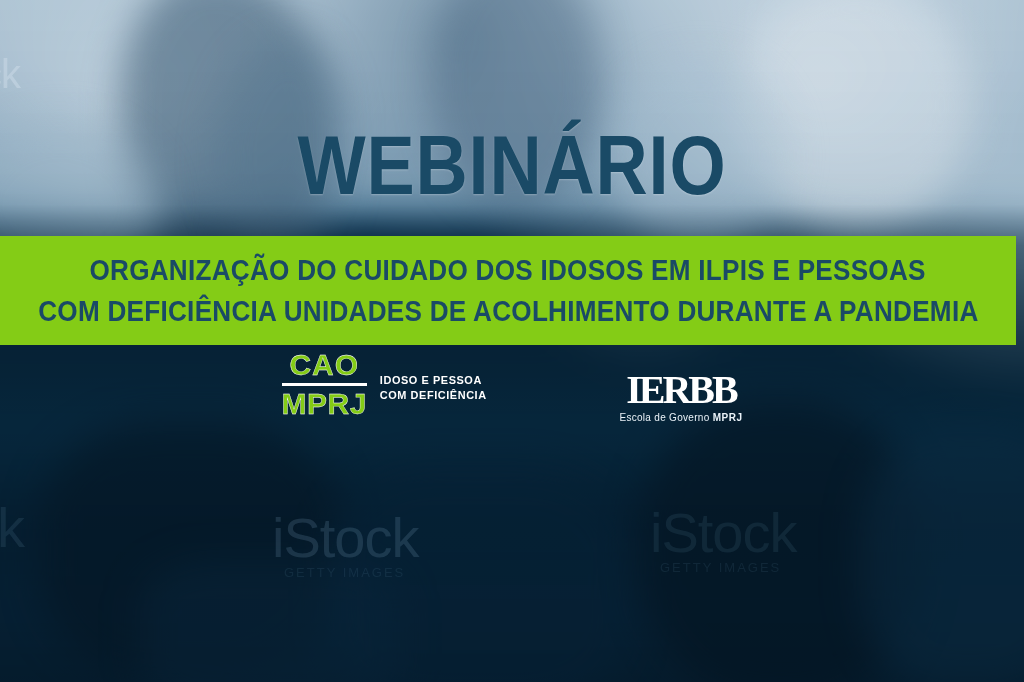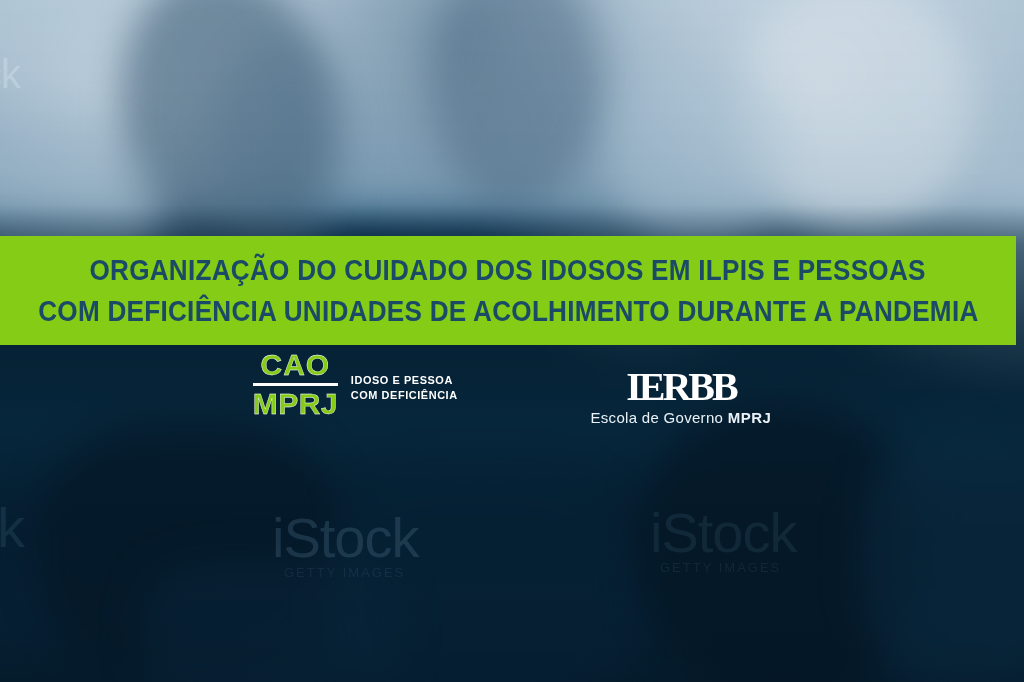--- a/index.html
+++ b/index.html
@@ -211,21 +211,21 @@
   .ierbb-word {
     font-family: "Liberation Serif", "DejaVu Serif", serif;
     font-weight: 700;
     font-size: 40px;
     line-height: 1;
     letter-spacing: -3px;
     color: #ffffff;
   }
   .ierbb-tag {
     font-family: "Liberation Sans", sans-serif;
-    font-size: 15px;
+    font-size: 10px;
     letter-spacing: 0.3px;
     color: #eaf2f8;
     margin-top: 2px;
   }
   .ierbb-tag b { letter-spacing: 0.5px; }
 </style>
 </head>
 <body>
 
 <div class="poster">
@@ -248,20 +248,23 @@
     <div class="bg-tint"></div>
 
     <div class="watermark w-top-left">ck</div>
     <div class="watermark w-bot-left">ck</div>
     <div class="watermark w-bot-mid">iStock</div>
     <div class="watermark w-bot-right">iStock</div>
     <div class="watermark w-sub w-sub1">GETTY IMAGES</div>
     <div class="watermark w-sub w-sub2">GETTY IMAGES</div>
   </div>
 
+  <div class="title-block">
+    <h1 class="title">WEBINÁRIO</h1>
+  </div>
 
   <div class="white-band">
     <div class="subtitle-line">ORGANIZAÇÃO DO CUIDADO DOS IDOSOS EM ILPIS E PESSOAS</div>
     <div class="subtitle-line">COM DEFICIÊNCIA UNIDADES DE ACOLHIMENTO DURANTE A PANDEMIA</div>
   </div>
 
   <div class="logo-row">
 
     <div class="cao-logo">
       <div class="cao-stack">

